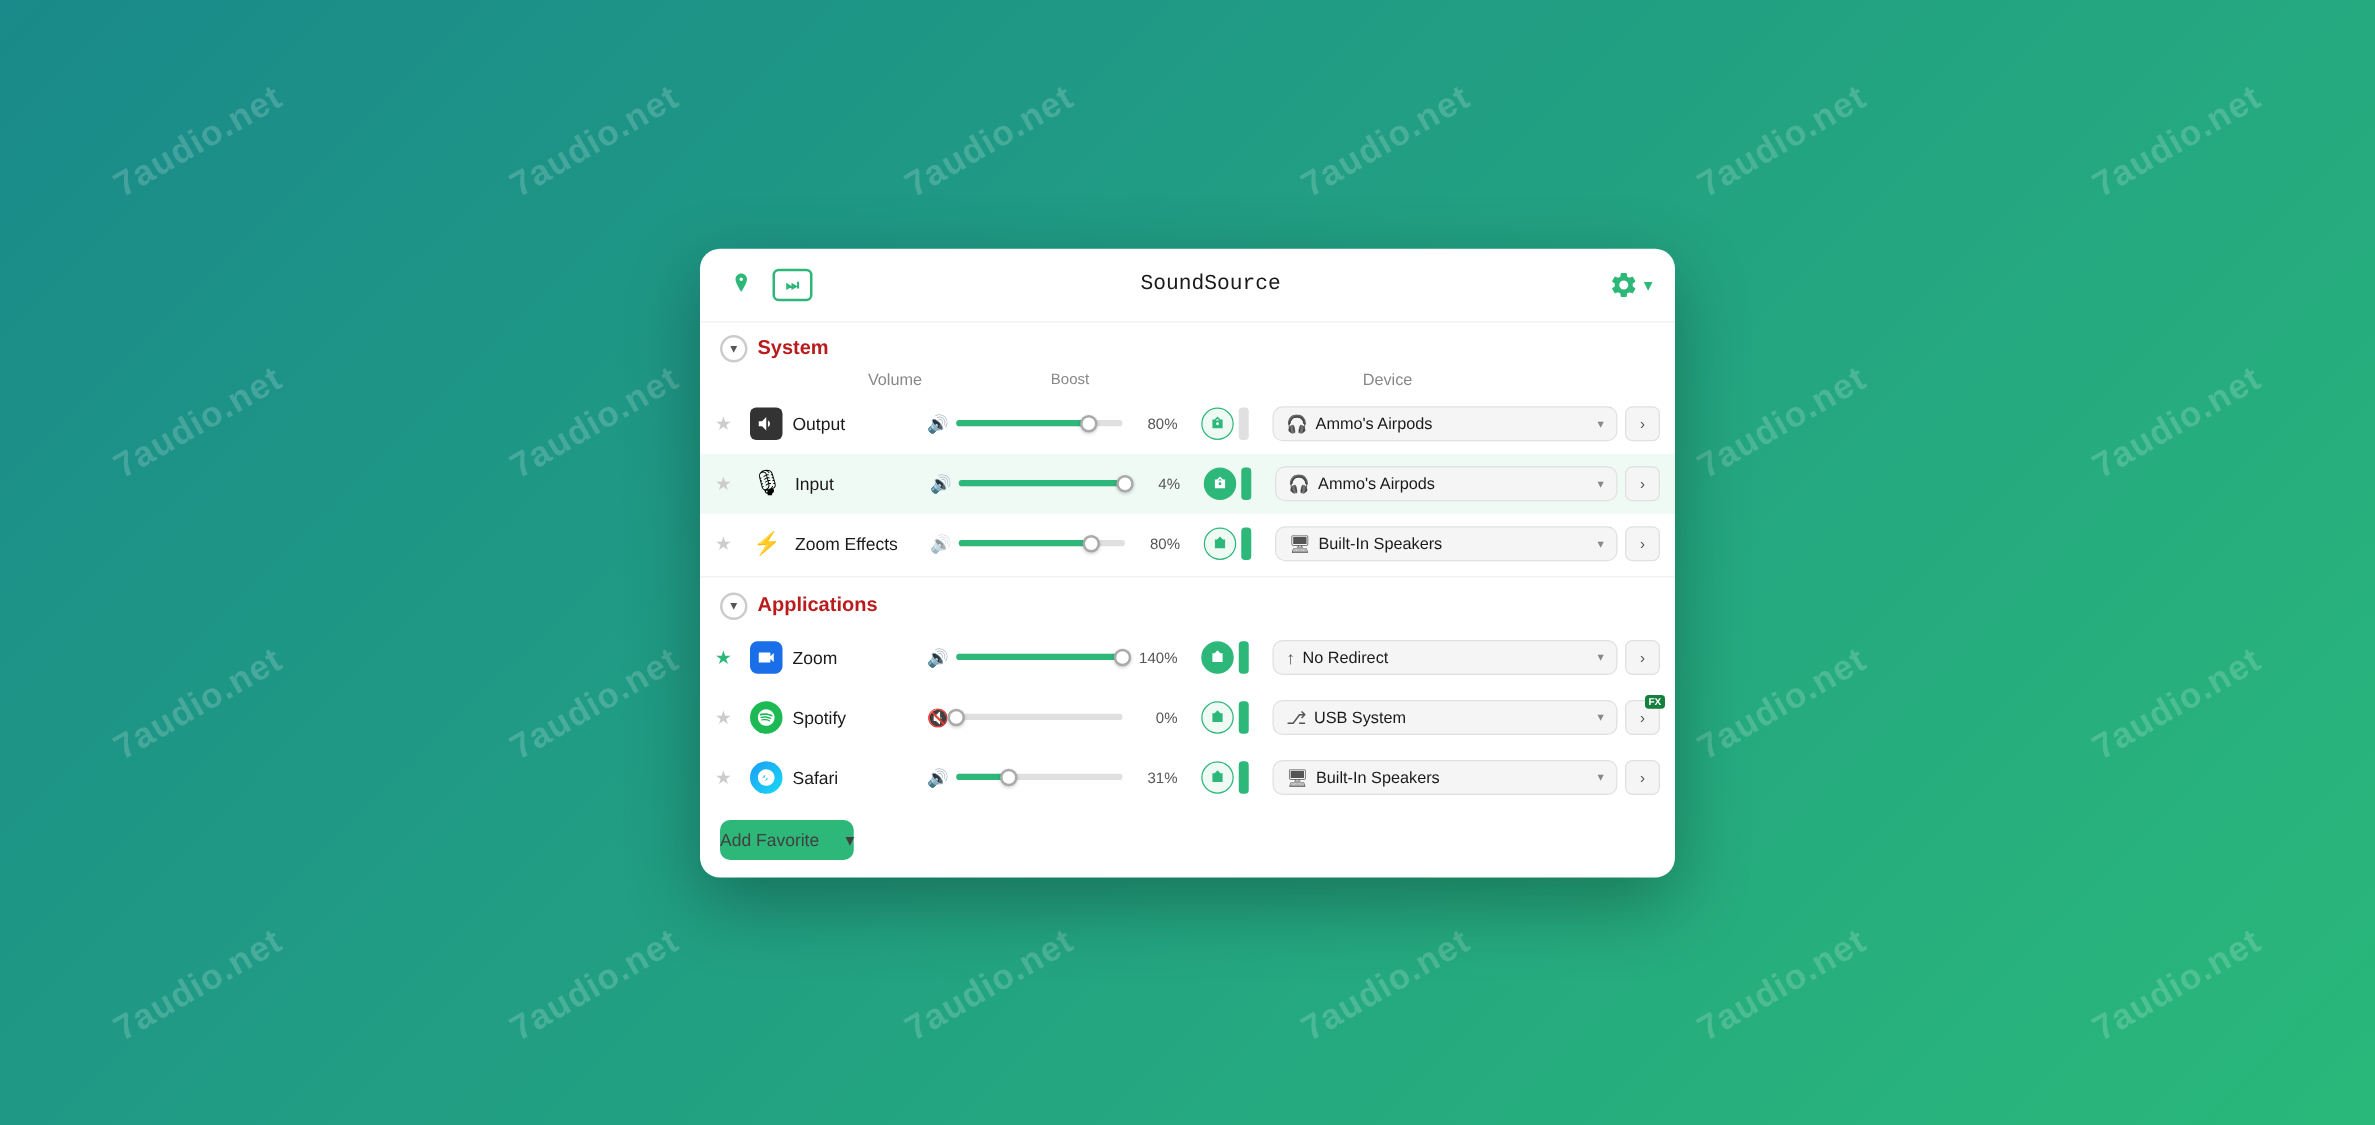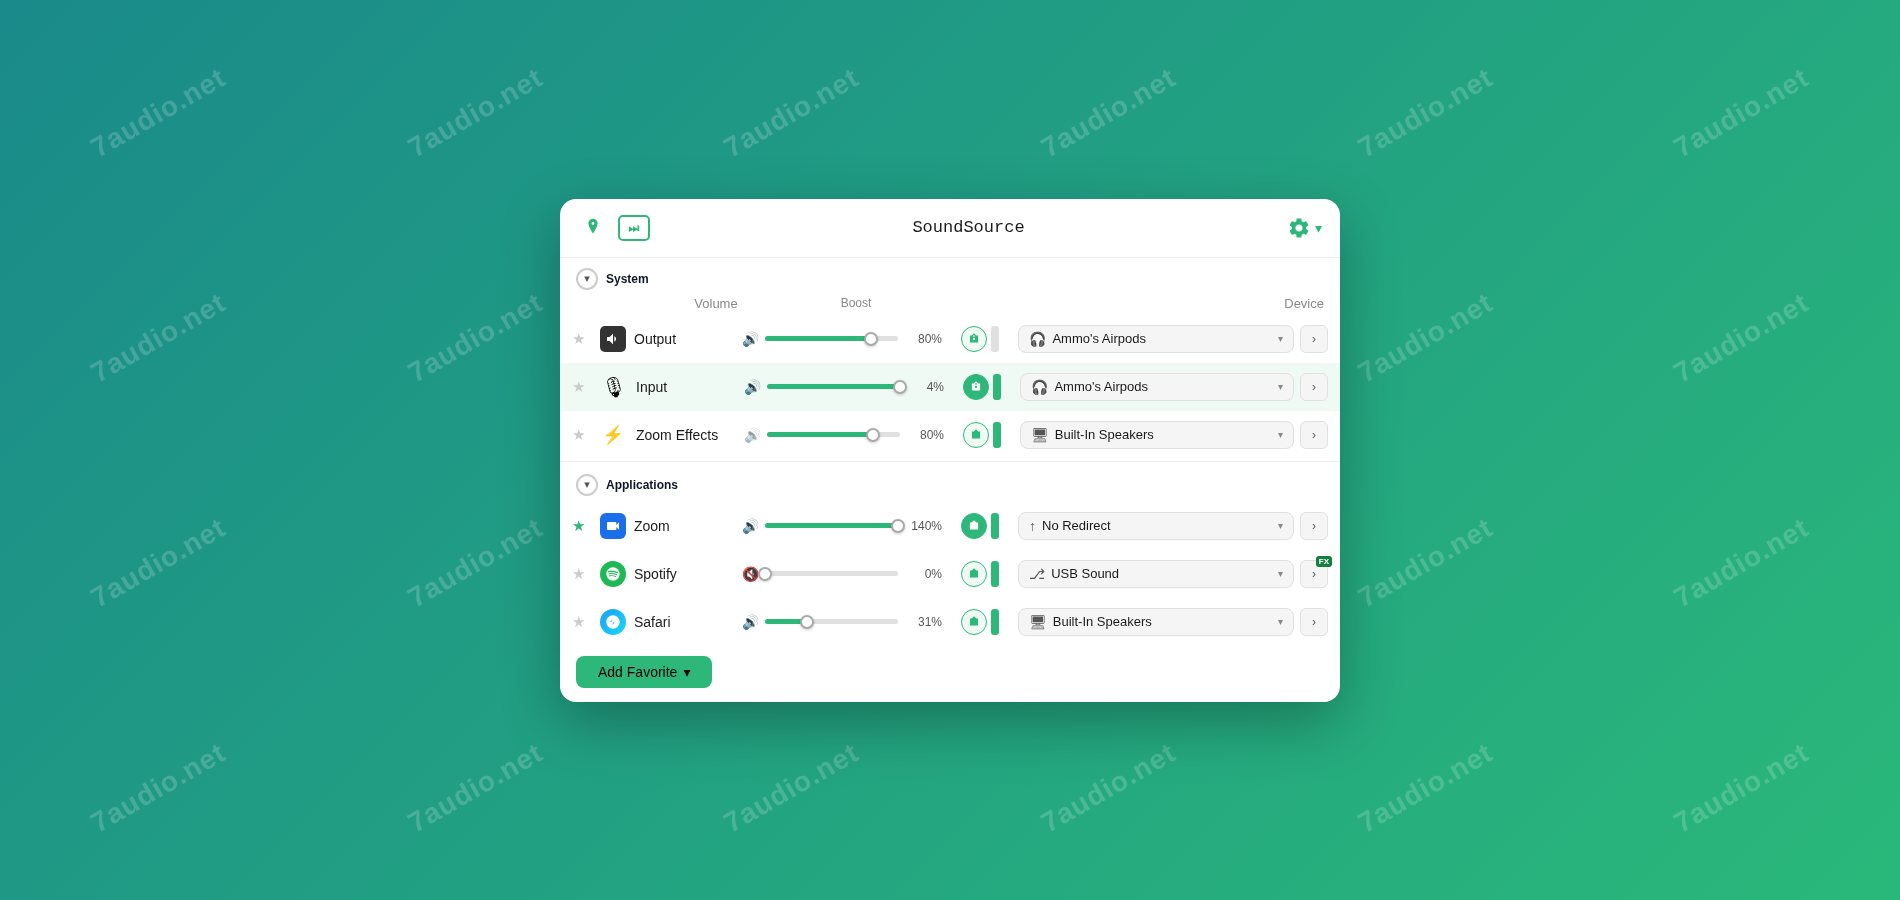--- a/index.html
+++ b/index.html
@@ -112,34 +112,34 @@
       border-radius: 50%;
       display: flex;
       align-items: center;
       justify-content: center;
       color: #555;
       font-size: 11px;
       cursor: pointer;
       flex-shrink: 0;
     }
     .section-title {
-      font-size: 12px;
+      font-size: 16px;
       font-weight: 700;
-      color: #0f172a;
+      color: #b91c1c;
     }
 
     
     .col-headers {
       display: flex;
       align-items: center;
       padding: 0 16px 4px 56px;
     }
     .col-volume { flex: 0 0 200px; text-align: center; font-size: 13px; color: #888; font-weight: 400; }
     .col-boost { flex: 0 0 80px; text-align: center; font-size: 12px; color: #888; font-weight: 400; }
-    .col-device { flex: 1; text-align: right; font-size: 13px; color: #888; font-weight: 400; }
+    .col-device { flex: 1; text-align: center; font-size: 13px; color: #888; font-weight: 400; }
 
     
     .audio-row {
       display: flex;
       align-items: center;
       padding: 7px 12px;
       gap: 8px;
       min-height: 48px;
     }
     .audio-row.input-row { background: #f0faf5; }
@@ -331,26 +331,26 @@
       border-radius: 5px;
       display: flex; align-items: center; justify-content: center;
       color: #fff; font-size: 13px;
     }
 
     
     .add-favorite-btn {
       margin: 10px 16px 14px 16px;
       display: inline-flex;
       align-items: center;
-      gap: 6px;
+      gap: 21px;
       background: #2db87a;
-      color: #000000;
+      color: #404040;
       border: none;
       border-radius: 8px;
-      padding: 8px 22px;
+      padding: 8px 0;
       font-size: 14px;
       font-weight: 500;
       cursor: pointer;
     }
   </style>
 </head>
 <body>
 
 <div class="watermark">
   <span>7audio.net</span>
@@ -576,21 +576,21 @@
         <svg width="14" height="14" viewBox="0 0 24 24" fill="#2db87a">
             <path d="M12 2L8 6H5v12h14V6h-3l-4-4z"></path>
           </svg>
       </div>
       <div class="boost-bar"></div>
     </div>
     <div class="device-area">
       <div class="device-selector">
         <div class="device-selector-inner">
           <span class="device-icon">⎇</span>
-          <span>USB Sound</span>
+          <span>USB System</span>
         </div>
         <span class="device-chevron">▾</span>
       </div>
       <div class="device-nav" style="position:relative;">
         ›
         <span class="fx-badge">FX</span>
       </div>
     </div>
   </div>
 

